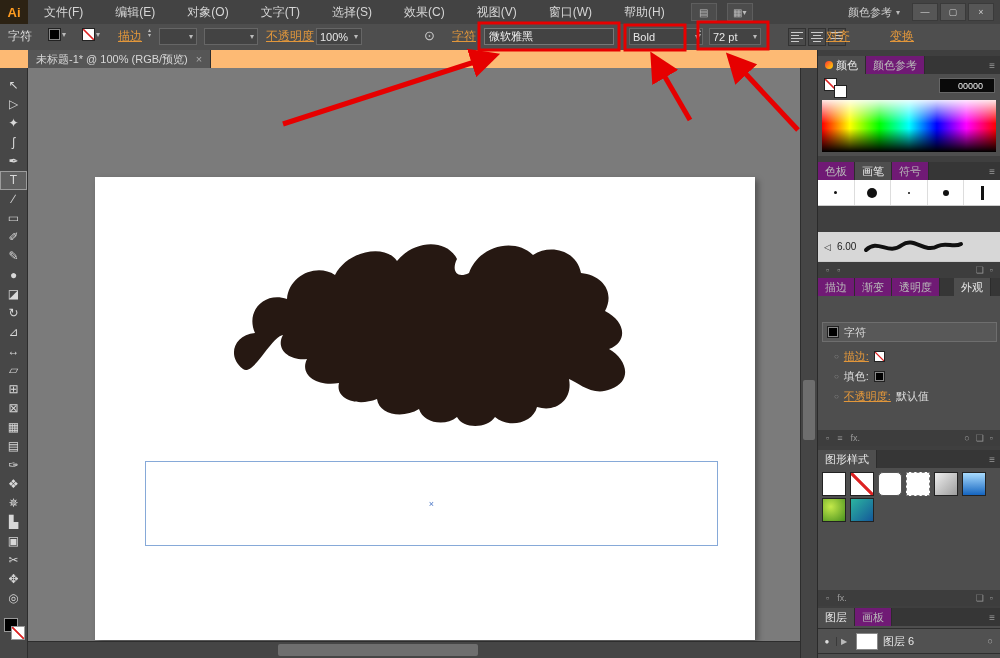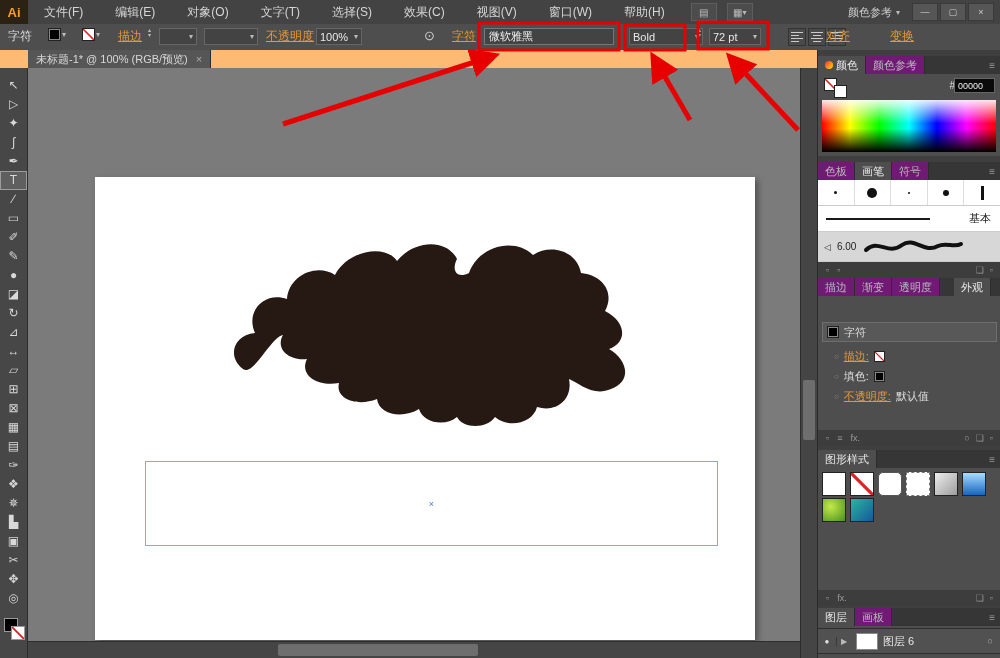--- a/index.html
+++ b/index.html
@@ -80,21 +80,21 @@
         border-right:1px solid #2c2c2c;gap:3px;white-space:nowrap;}
   .ptab.active{background:#4e4e4e;color:#e8e8e8;}
   .pmenu{margin-left:auto;color:#999;padding:0 6px;font-size:10px;display:flex;align-items:center;}
   .pcontent{position:absolute;left:0;width:183px;background:#4e4e4e;}
   .cdot{width:8px;height:8px;border-radius:50%;background:linear-gradient(135deg,#f33,#fd0);display:inline-block;}
   .spectrum{position:absolute;left:4px;top:26px;width:174px;height:52px;
     background:linear-gradient(to bottom,rgba(255,255,255,.9),rgba(255,255,255,0) 45%,rgba(0,0,0,0) 55%,#000),
                linear-gradient(to right,#f00,#ff0 16%,#0f0 33%,#0ff 50%,#00f 66%,#f0f 83%,#f00);}
   .hexlbl{position:absolute;right:46px;top:6px;font-size:10px;color:#ddd;}
   .hexbox{position:absolute;right:6px;top:4px;width:36px;height:13px;background:#0a0a0a;color:#eee;
-          font-size:9px;display:flex;align-items:center;padding-left:3px;border:1px solid #666;}
+          font-size:9px;display:flex;align-items:center;padding-left:18px;border:1px solid #666;}
   .brush-row{position:absolute;left:0;width:183px;background:#fff;border-bottom:1px solid #ccc;box-sizing:border-box;}
   .bcells{display:flex;height:100%;}
   .bcell{flex:1;border-right:1px solid #ddd;display:flex;align-items:center;justify-content:center;}
   .dot{background:#111;border-radius:50%;display:block;}
   .bbar{width:3px;height:14px;background:#111;display:block;}
   .bline{width:104px;height:2px;background:#1a1a1a;margin-left:8px;}
   .blabel{margin-left:auto;margin-right:10px;color:#222;font-size:11px;}
   .bsize{color:#222;font-size:10px;margin-left:6px;}
   .spk{color:#333;font-size:9px;margin-left:6px;}
   .pbar{position:absolute;left:0;width:183px;height:16px;background:#3d3d3d;display:flex;align-items:center;
@@ -314,24 +314,20 @@
             <span class="dot" style="width:2px;height:2px"></span>
           </span>
         <span class="bcell">
             <span class="dot" style="width:6px;height:6px"></span>
           </span>
         <span class="bcell">
             <span class="bbar"></span>
           </span>
       </div>
     </div>
-    <div class="brush-row" style="top:156px;height:26px;display:flex;align-items:center">
-      <span class="bline"></span>
-      <span class="blabel">基本</span>
-    </div>
     <div class="brush-row" style="top:182px;height:30px;display:flex;align-items:center;background:#d7d7d7">
       <span class="spk">◁</span>
       <span class="bsize">6.00</span>
       <svg width="104" height="22" style="margin-left:6px">
         <path d="M4,14 C16,2 26,20 40,9 C52,0 62,18 76,10 C84,6 92,12 99,8" stroke="#111" stroke-width="4" fill="none" stroke-linecap="round"></path>
       </svg>
     </div>
     <div class="pbar" style="top:212px">
       <span>▫</span>
       <span>▫</span>

